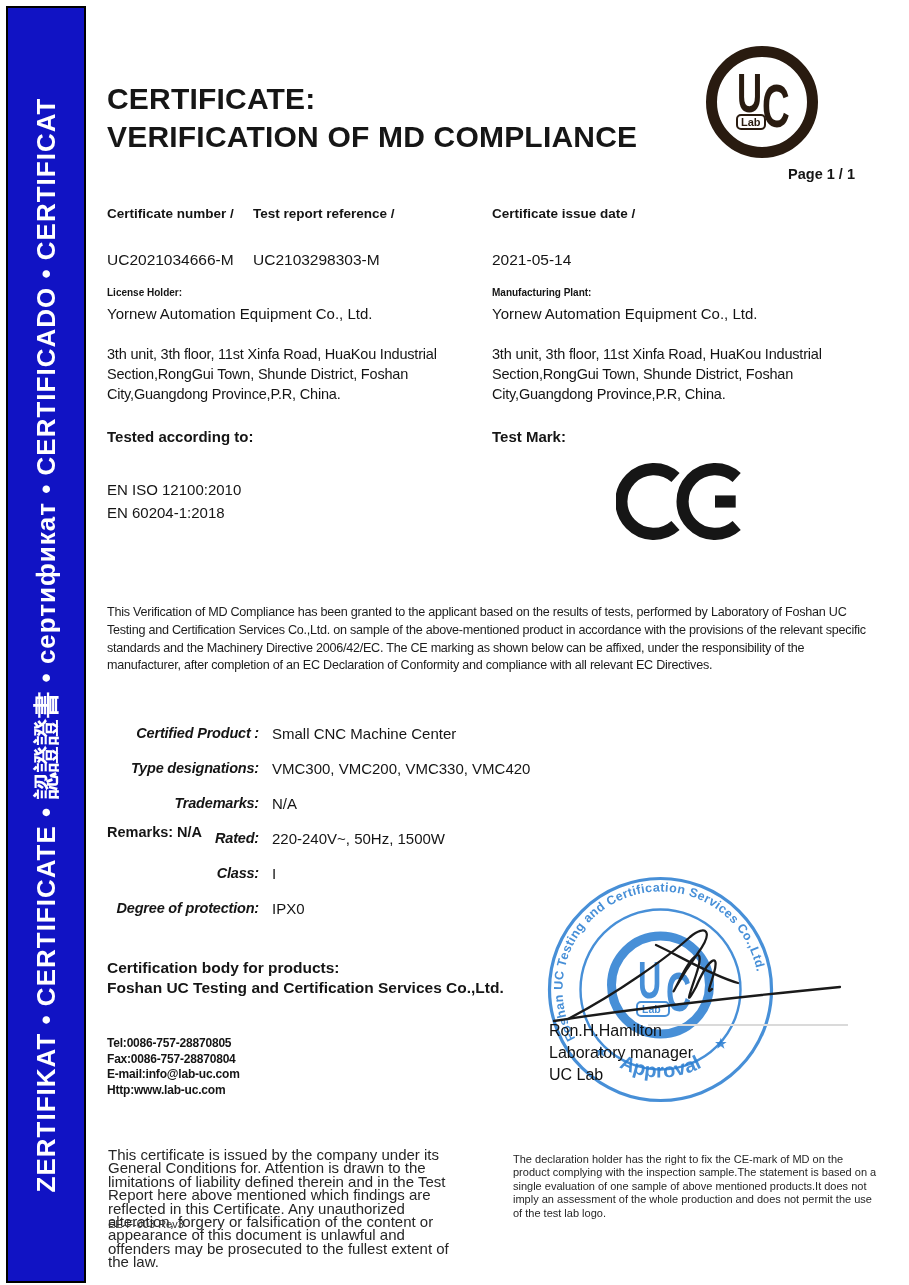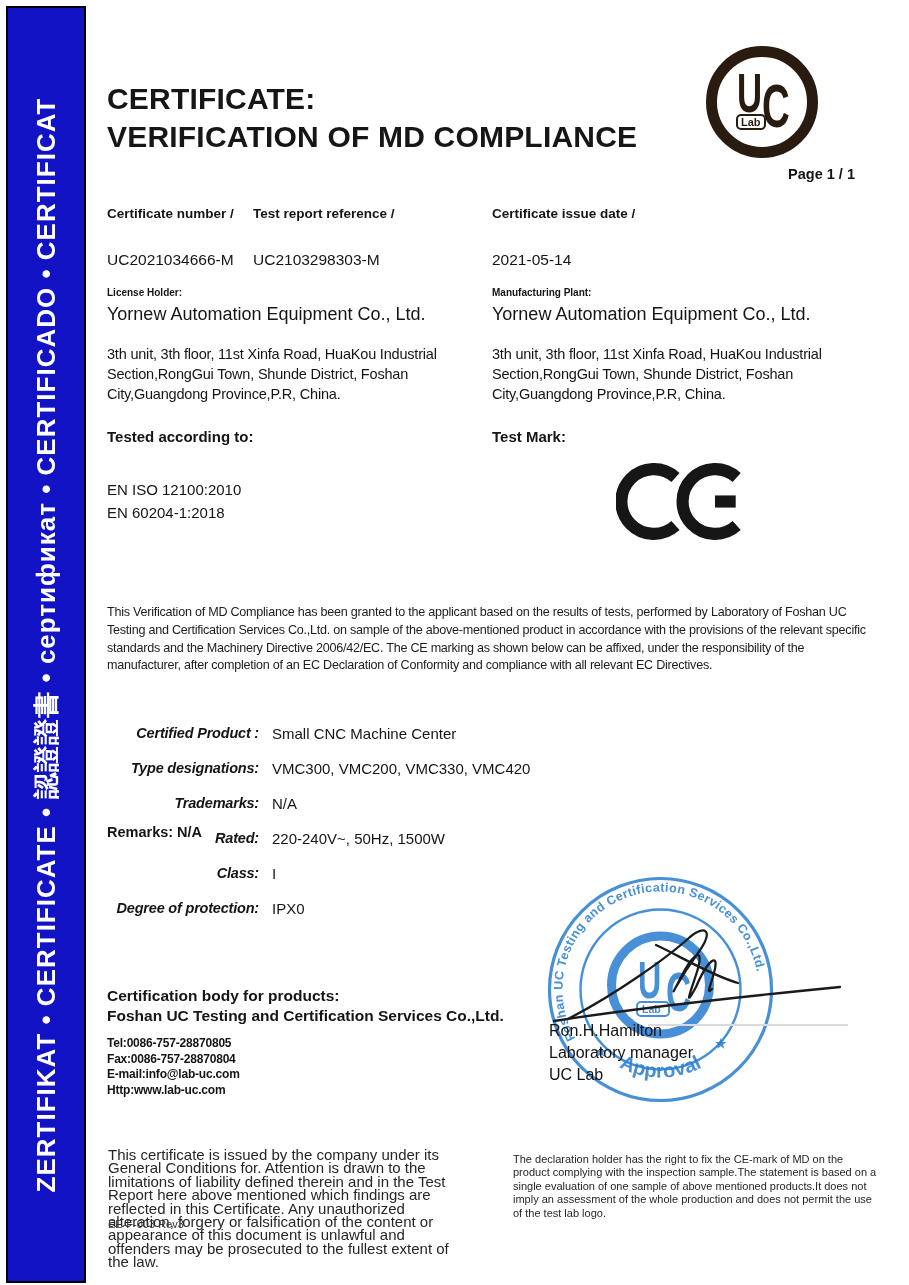--- a/index.html
+++ b/index.html
@@ -32,21 +32,21 @@
   
   .meta-col{position:absolute;top:206px;}
   .m1{left:107px}.m2{left:253px}.m3{left:492px}
   .m-label{font-weight:bold;font-size:13.5px;line-height:16px;}
   .m-value{font-size:15.5px;margin-top:29px;line-height:18px;}
 
   
   .party{position:absolute;top:284px;width:380px;}
   .p1{left:107px}.p2{left:492px}
   .party-label{font-weight:bold;font-size:10px;line-height:18px;}
-  .party-name{font-size:18px;margin-top:3px;line-height:18px;}
+  .party-name{font-size:15px;margin-top:3px;line-height:18px;}
   .address{position:absolute;top:344px;width:374px;font-size:14.5px;
            line-height:20px;letter-spacing:-.2px;}
   .a1{left:107px}.a2{left:492px}
 
   
   .sec-label{position:absolute;top:428px;font-weight:bold;font-size:15px;}
   .t1{left:107px}.t2{left:492px}
   .standards{position:absolute;left:107px;top:479px;font-size:15px;line-height:22.5px;}
   .ce-svg{position:absolute;left:616px;top:460px;}
 
@@ -56,21 +56,21 @@
 
   
   .specs{position:absolute;left:107px;top:706px;}
   .spec-row{display:flex;margin-bottom:3.5px;line-height:15px;margin-top:20px;}
   .spec-label{width:152px;text-align:right;font-weight:bold;font-style:italic;
               font-size:14.5px;letter-spacing:-.2px;}
   .spec-value{margin-left:13px;font-size:15px;}
   .remarks{position:absolute;left:107px;top:824px;font-weight:bold;font-size:14.5px;}
 
   
-  .certbody{position:absolute;left:107px;top:986px;}
+  .certbody{position:absolute;left:107px;top:958px;}
   .certbody-heading,.certbody-name{font-weight:bold;font-size:15.5px;line-height:20px;}
   .contacts{position:absolute;left:107px;top:1036px;font-weight:bold;
             font-size:12px;line-height:15.5px;letter-spacing:-.2px;}
 
   
   .stamp-svg{position:absolute;left:543px;top:872px;}
   .sig-line{position:absolute;left:648px;top:1024px;width:200px;height:1.5px;background:#dadada;}
   .sig-svg{position:absolute;left:548px;top:923px;}
   .sig-block{position:absolute;left:549px;top:1020px;font-size:16px;
              line-height:22px;color:#121212;}

